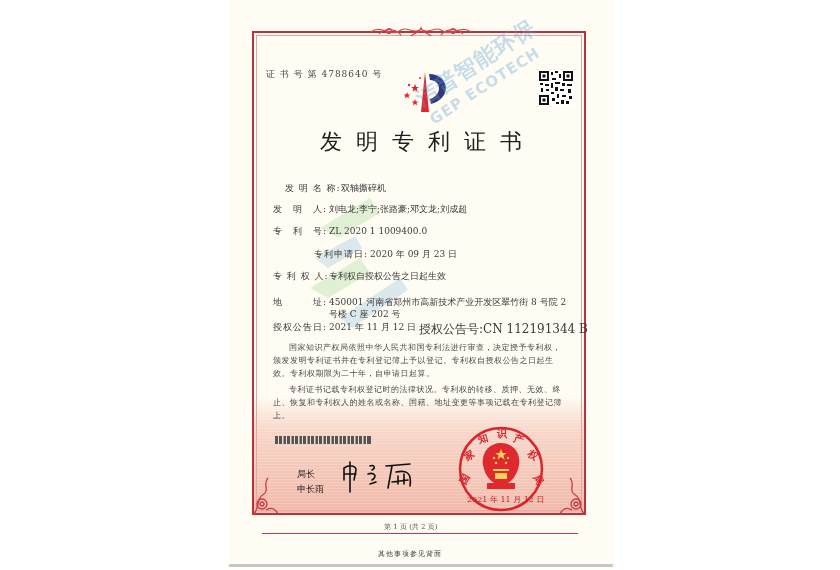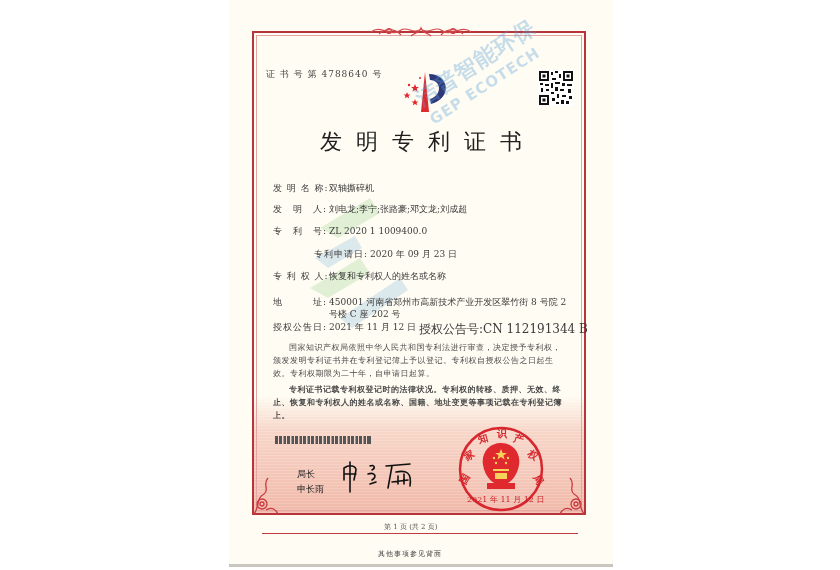--- a/index.html
+++ b/index.html
@@ -149,50 +149,50 @@
   <g fill="rgba(92,160,214,0.22)">
     <polygon points="15,90 55,68 62,80 28,100"></polygon>
     <polygon points="40,150 100,110 108,122 52,160"></polygon>
   </g>
 </svg>
 <div class="watermark">
   <span class="wm-cn">洁普智能环保</span>
   <span class="wm-en">GEP ECOTECH</span>
 </div>
 
-<div class="field" style="top:182px;">
+<div class="field" style="top:182px;margin-left:12px;">
   <span class="lbl">发 明 名 称:</span><span class="val">双轴撕碎机</span>
 </div>
 <div class="field" style="top:203px;">
   <span class="lbl">发　明　人:</span><span class="val">刘电龙;李宁;张路豪;邓文龙;刘成超</span>
 </div>
 <div class="field" style="top:225px;">
   <span class="lbl">专　利　号:</span><span class="val">ZL 2020 1 1009400.0</span>
 </div>
 <div class="field" style="top:248px;margin-left:41px;">
   <span class="lbl">专利申请日:</span><span class="val">2020 年 09 月 23 日</span>
 </div>
 <div class="field" style="top:270px;">
-  <span class="lbl">专 利 权 人:</span><span class="val">恢复和专利权人的姓名或名称</span>
+  <span class="lbl">专 利 权 人:</span><span class="val">专利权自授权公告之日起生效</span>
 </div>
 <div class="field" style="top:296px;">
   <span class="lbl">地　　　址:</span><span class="val">450001 河南省郑州市高新技术产业开发区翠竹街 8 号院 2</span>
 </div>
 <div class="field" style="top:308px; left:329px;">
   <span class="val">号楼 C 座 202 号</span>
 </div>
 <div class="field" style="top:321px;">
   <span class="lbl">授权公告日:</span><span class="val">2021 年 11 月 12 日</span>
 </div>
 <div class="field2" style="top:321px;">
   <span>授权公告号:</span><span>CN 112191344 B</span>
 </div>
 
 <div class="para" style="top:341px;">国家知识产权局依照中华人民共和国专利法进行审查，决定授予专利权，颁发发明专利证书并在专利登记簿上予以登记。专利权自授权公告之日起生效。专利权期限为二十年，自申请日起算。</div>
-<div class="para" style="top:383px;font-weight:bold;">专利证书记载专利权登记时的法律状况。专利权的转移、质押、无效、终止、恢复和专利权人的姓名或名称、国籍、地址变更等事项记载在专利登记簿上。</div>
+<div class="para" style="top:383px;">专利证书记载专利权登记时的法律状况。专利权的转移、质押、无效、终止、恢复和专利权人的姓名或名称、国籍、地址变更等事项记载在专利登记簿上。</div>
 
 <svg class="barcode" viewBox="0 0 96 8" preserveAspectRatio="none">
   <rect width="96" height="8" fill="#555"></rect>
   <g fill="#f6d9cc">
     <rect x="3" width="1" height="8"></rect>
       <rect x="7" width="1.5" height="8"></rect>
       <rect x="11" width="1" height="8"></rect>
     <rect x="15" width="1.5" height="8"></rect>
       <rect x="19" width="1" height="8"></rect>
       <rect x="23" width="1.5" height="8"></rect>

